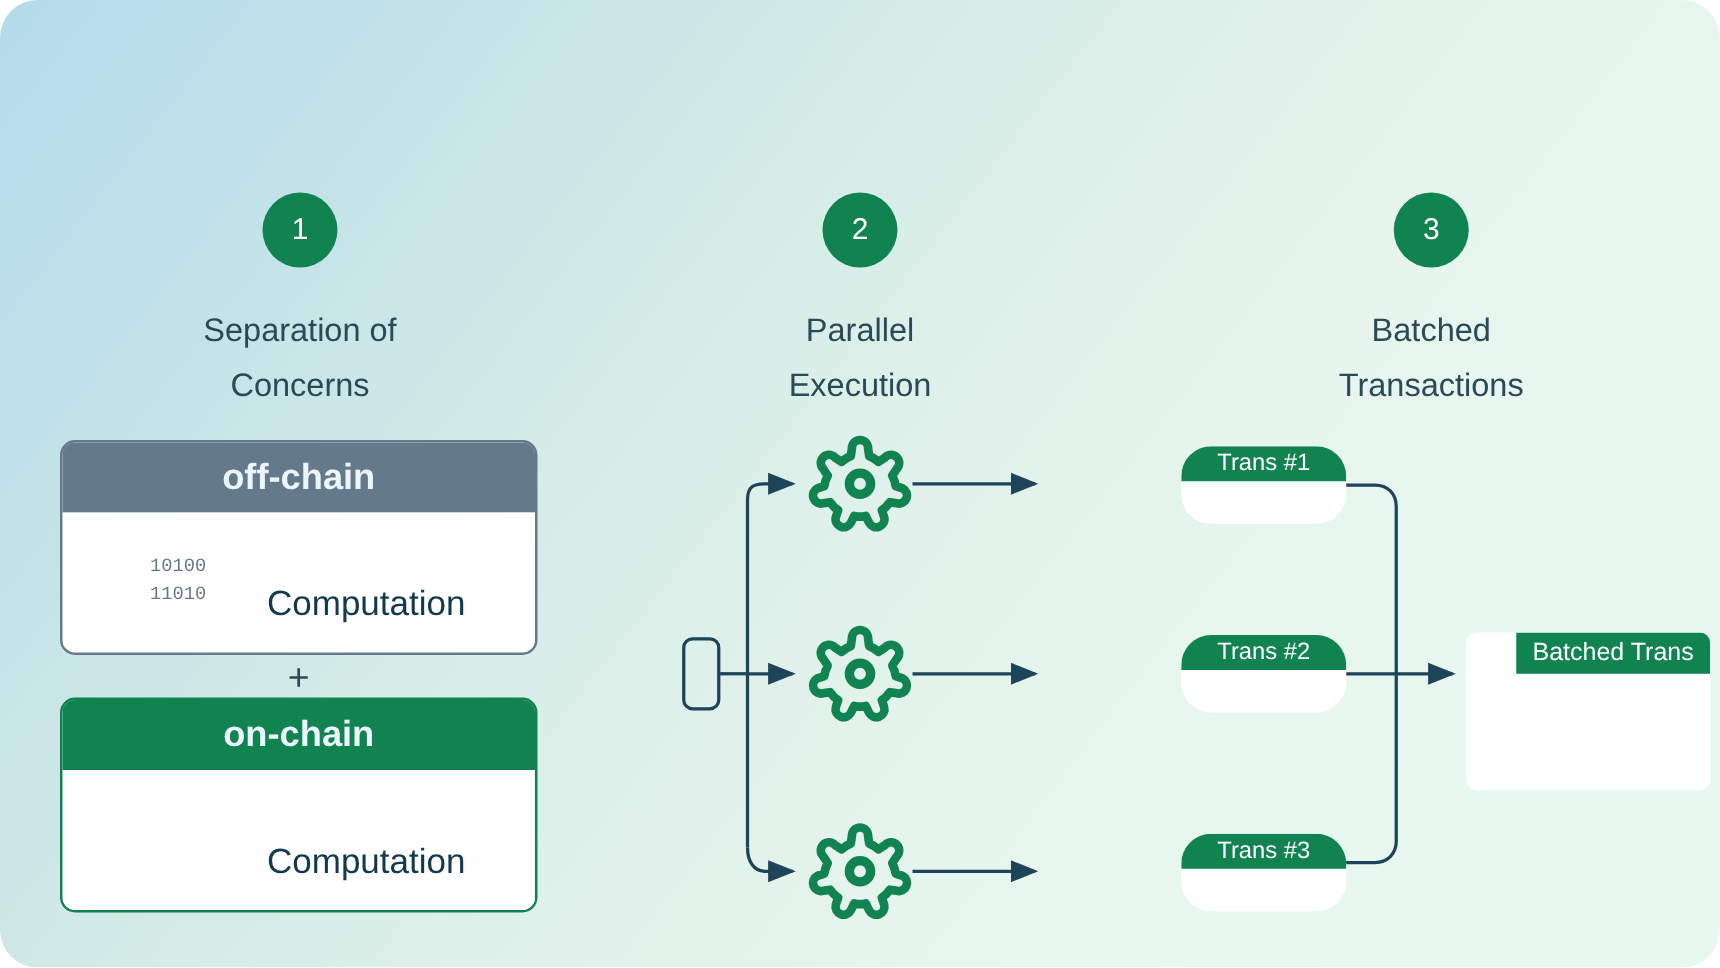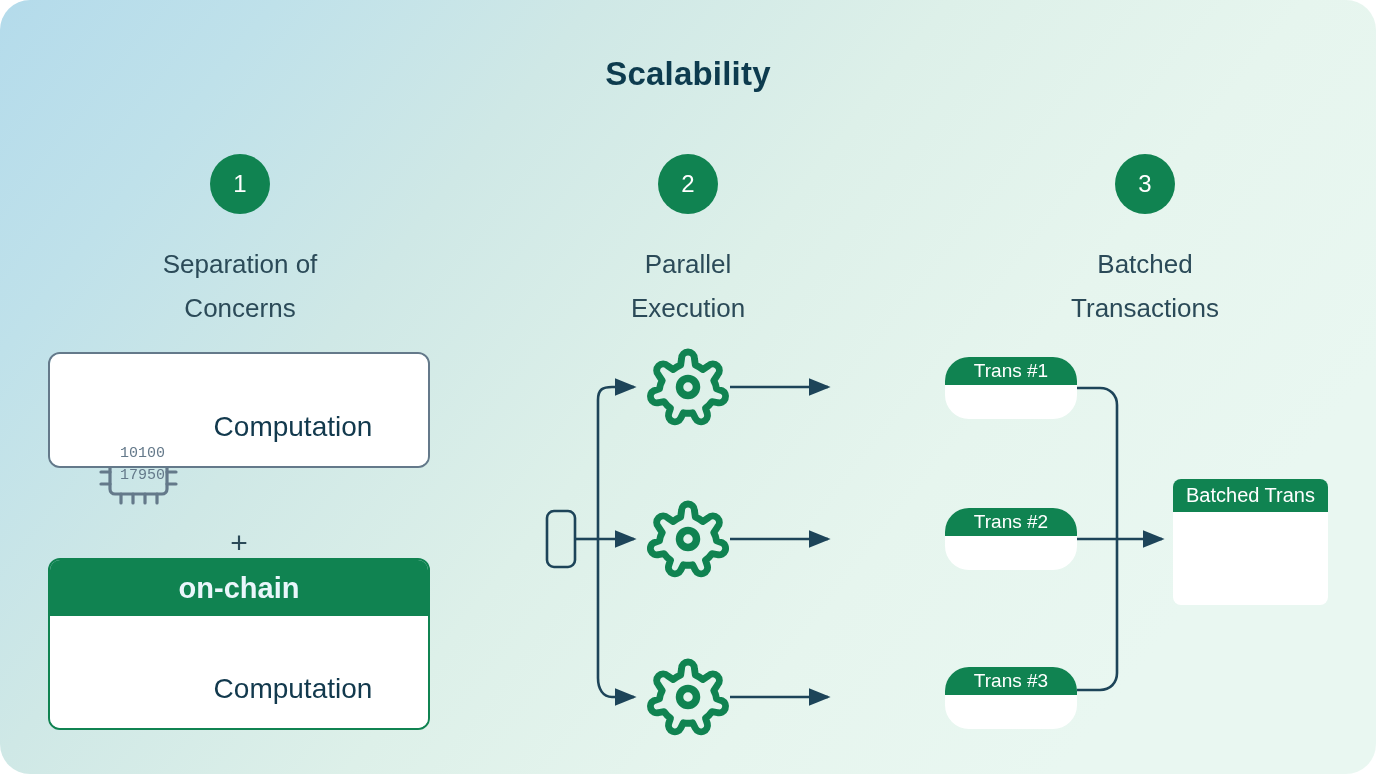--- a/index.html
+++ b/index.html
@@ -198,68 +198,68 @@
       </g>
     </g>
 
     <g fill="none" stroke="#108351" stroke-width="4.2" stroke-linecap="round">
       <circle cx="155" cy="664" r="28"></circle>
       <path d="M175,684 L193,703" stroke-width="5"></path>
       <path d="M141,664 L152,675 L172,652"></path>
     </g>
   </svg>
 
-  <div class="title">Scalability</div>
 
   <div class="step" style="left:90px; top:154px;">
     <div class="step-badge">1</div>
     <div class="step-label">Separation of
 Concerns</div>
   </div>
   <div class="step" style="left:538px; top:154px;">
     <div class="step-badge">2</div>
     <div class="step-label">Parallel
 Execution</div>
   </div>
   <div class="step" style="left:995px; top:154px;">
     <div class="step-badge">3</div>
     <div class="step-label">Batched
 Transactions</div>
   </div>
 
   <div class="stack-card offchain" style="left:48px; top:352px;">
+    <div class="card-head">off-chain</div>
     <div class="card-body">
       <span style="width:86px;"></span>
       <span class="card-text">Computation</span>
     </div>
   </div>
 
   <div class="plus-sign" style="left:48px; top:528px;">+</div>
 
   <div class="stack-card onchain" style="left:48px; top:558px;">
     <div class="card-head">on-chain</div>
     <div class="card-body">
       <span style="width:86px;"></span>
       <span class="card-text">Computation</span>
     </div>
   </div>
 
   <div style="position:absolute; left:113px; top:443px; width:52px; text-align:right;
               font-family:'Liberation Mono', monospace; font-size:15px; line-height:22px; color:#64798a;">
     <div>10100</div>
-    <div>17950</div>
+    <div>11010</div>
   </div>
 
   <div class="trans-card trans-small" style="left:945px; top:357px;">
     <div class="t-head">Trans #1</div>
   </div>
   <div class="trans-card trans-small" style="left:945px; top:508px;">
     <div class="t-head">Trans #2</div>
   </div>
   <div class="trans-card trans-small" style="left:945px; top:667px;">
     <div class="t-head">Trans #3</div>
   </div>
 
-  <div class="trans-card batched" style="left:1173px; top:479px;">
+  <div class="trans-card batched" style="left:1173px; top:506px;padding-left:40px;">
     <div class="t-head">Batched Trans</div>
   </div>
 
 </div>
 
 </body></html>

